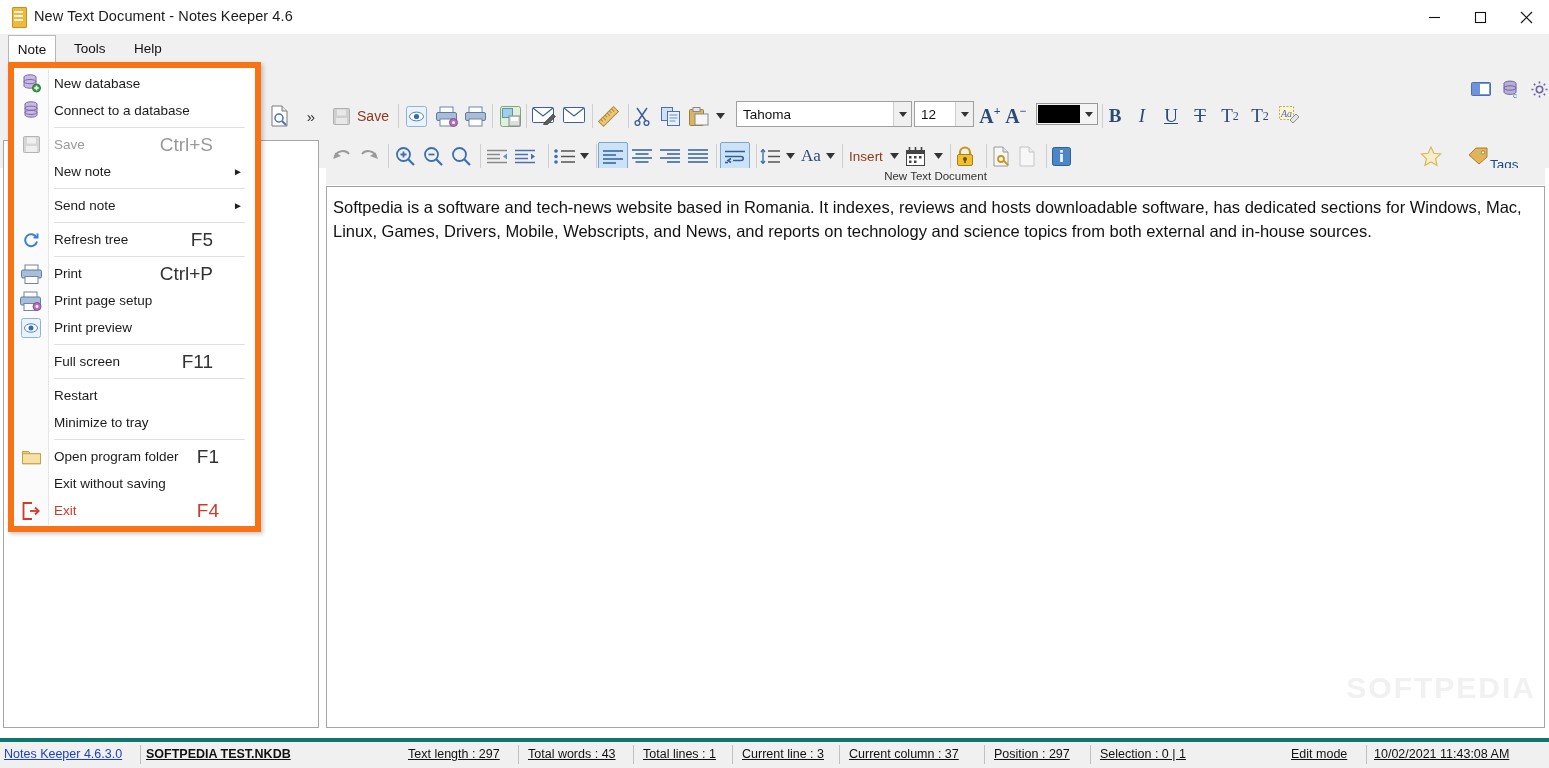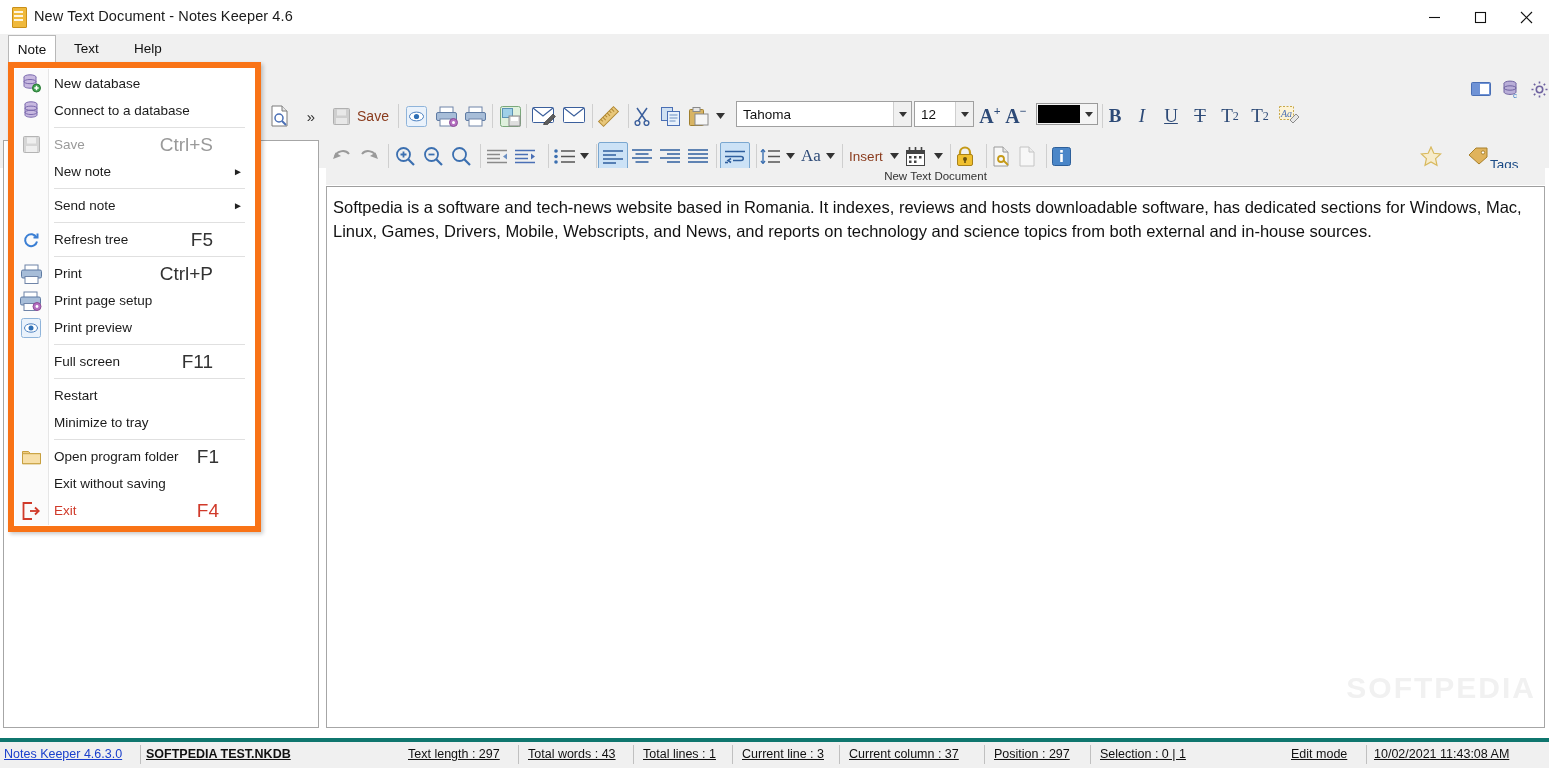--- a/index.html
+++ b/index.html
@@ -107,21 +107,21 @@
         <svg width="15" height="15" viewBox="0 0 15 15">
             <line x1="2" y1="2" x2="13" y2="13" stroke="#111" stroke-width="1.1"></line>
             <line x1="13" y1="2" x2="2" y2="13" stroke="#111" stroke-width="1.1"></line>
           </svg>
       </div>
     </div>
   </div>
 
   <div class="menubar">
     <div class="mitem active" style="left:8px;width:48px;text-align:center;padding:0;">Note</div>
-    <div class="mitem" style="left:62px;">Text</div>
+    <div class="mitem" style="left:62px;">Tools</div>
     <div class="mitem" style="left:122px;">Help</div>
   </div>
 
   <div class="tbarea">
 
     <div class="tbtn" style="left:1468px;top:12px;width:26px;height:26px;">
       <svg width="20" height="14" viewBox="0 0 20 14">
           <rect x="0.5" y="0.5" width="19" height="13" rx="1" fill="#6f93d6" stroke="#4a6fb5"></rect>
           <rect x="9" y="2" width="9" height="10" fill="#ffffff"></rect>
         </svg>

